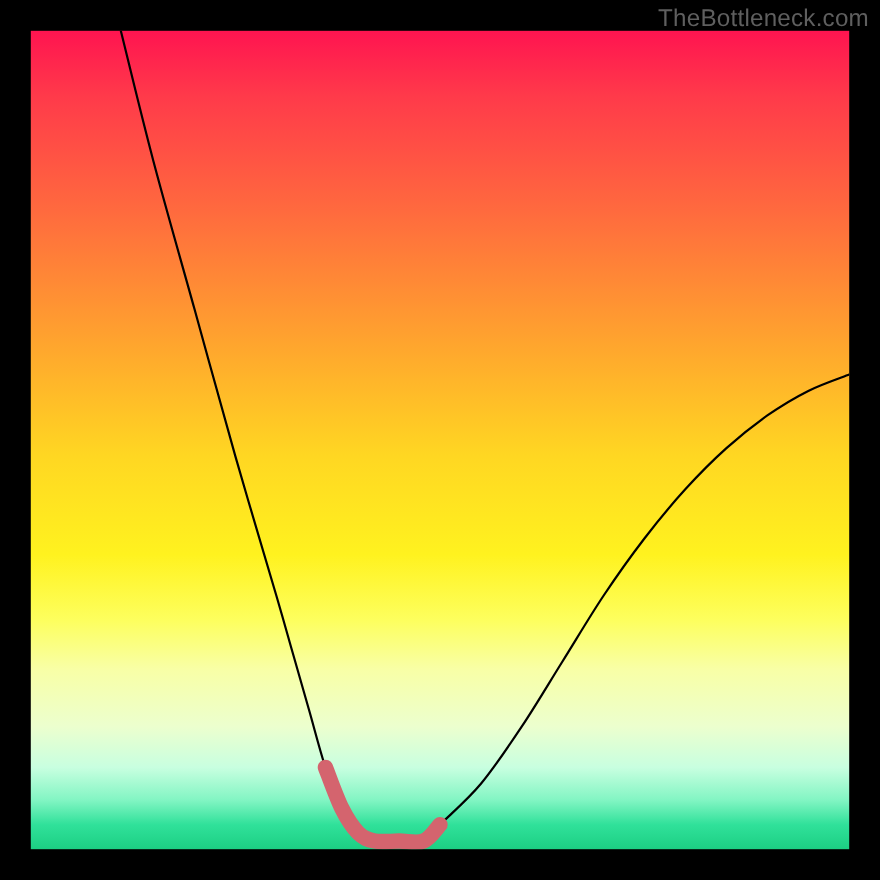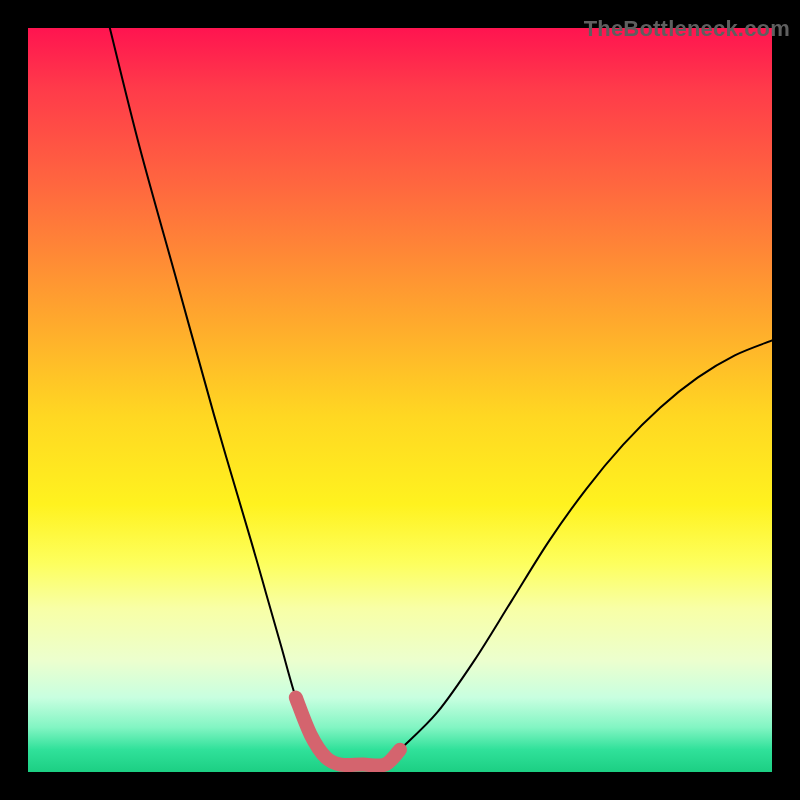--- a/index.html
+++ b/index.html
@@ -36,25 +36,25 @@
   }
   .plot-svg {
     position: absolute;
     left: 0;
     top: 0;
     width: 744px;
     height: 744px;
   }
   .watermark {
     position: absolute;
-    top: 16px;
+    top: 4px;
     right: 10px;
     color: #5f5f5f;
     font-size: 22px;
-    font-weight: 700;
+    font-weight: 400;
     letter-spacing: 0.2px;
     user-select: none;
   }
 </style>
 </head>
 <body>
 
 <div class="frame">
   <svg class="plot-svg" viewBox="0 0 744 744">
     <path id="curve-path" fill="none" stroke="#000" stroke-width="2" stroke-linecap="round" d="M 81.84 0 C 86.8 19.840000000000014, 100.44 76.88000000000008, 111.6 119.04000000000008 C 122.75999999999999 161.20000000000007, 136.4 208.32, 148.8 252.95999999999998 C 161.20000000000002 297.59999999999997, 173.6 343.48, 186 386.88 C 198.4 430.28, 214.51999999999998 483.6, 223.2 513.36 C 231.88 543.12, 233.12 548.08, 238.08 565.44 C 243.04000000000002 582.8000000000001, 248 600.16, 252.96 617.52 C 257.92 634.88, 262.88 654.72, 267.84 669.6 C 272.79999999999995 684.48, 277.76 696.88, 282.72 706.8 C 287.68000000000006 716.7199999999999, 292.64000000000004 724.16, 297.6 729.12 C 302.56 734.08, 306.28 735.3199999999999, 312.47999999999996 736.56 C 318.67999999999995 737.8, 327.36 736.56, 334.8 736.56 C 342.24 736.56, 350.92 739.04, 357.12 736.56 C 363.32 734.0799999999999, 363.32 730.3599999999999, 372 721.68 C 380.68 713, 396.80000000000007 699.36, 409.20000000000005 684.48 C 421.6 669.6, 434 651, 446.4 632.4 C 458.79999999999995 613.8, 471.20000000000005 592.72, 483.6 572.88 C 496 553.04, 508.4 531.96, 520.8 513.36 C 533.1999999999999 494.76, 545.6 477.4, 558 461.28 C 570.4 445.15999999999997, 582.8000000000001 430.28, 595.2 416.64 C 607.6 403, 620 390.6, 632.4 379.44 C 644.8 368.28, 657.2 358.36, 669.6 349.68 C 682 341, 694.4 333.55999999999995, 706.8 327.35999999999996 C 719.1999999999999 321.15999999999997, 737.8 314.96000000000004, 744 312.48"></path>

